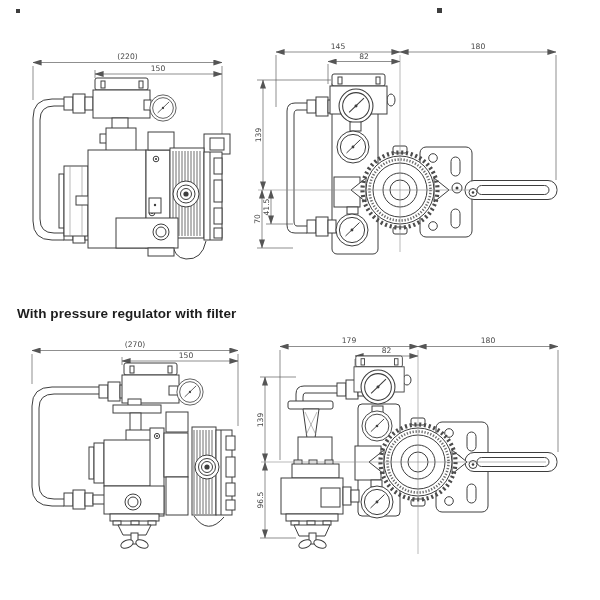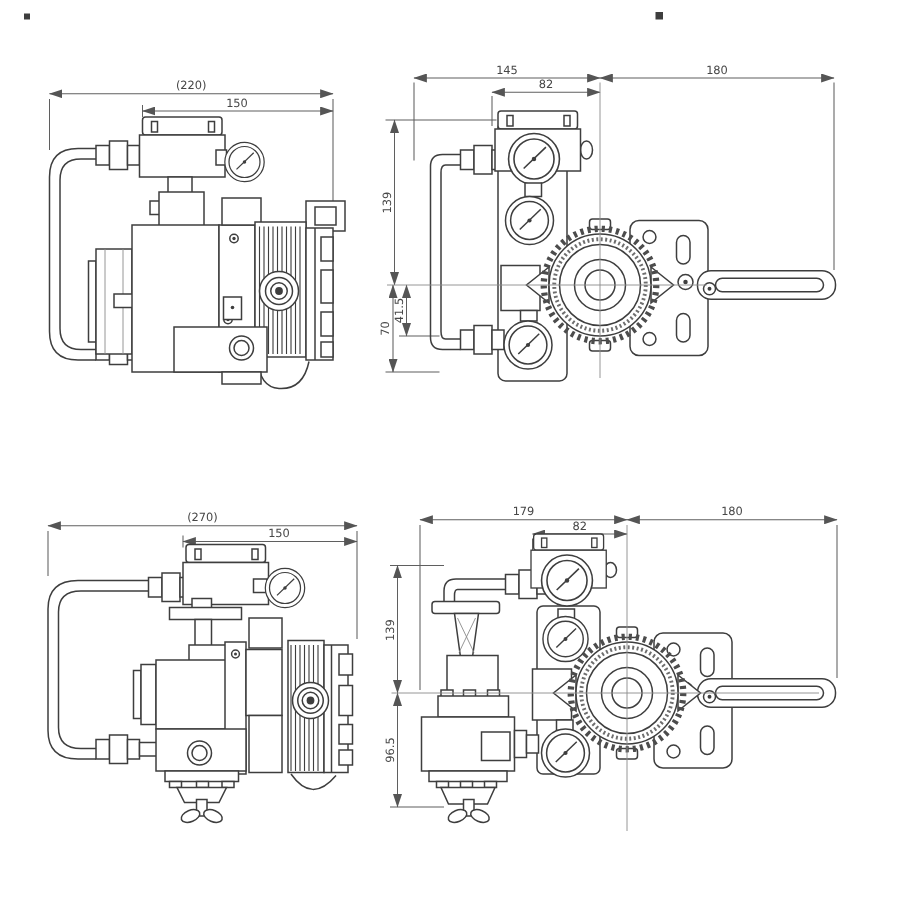--- a/index.html
+++ b/index.html
@@ -16,20 +16,21 @@
   .dark{fill:#3e3e3e;stroke:none;}
   .knurl{fill:none;stroke:#4c4c4c;stroke-width:4.2;stroke-dasharray:2.1,2.7;}
   .tring{fill:none;stroke:#6e6e6e;stroke-width:2.6;stroke-dasharray:1.3,1.7;}
   .fin{fill:none;stroke:#3e3e3e;stroke-width:.75;}
 </style>
 </head>
 <body>
 
 <div class="canvas">
 
+  <div class="heading">With pressure regulator with filter</div>
 
   <svg class="draw" width="600" height="600" viewBox="0 0 600 600">
     <defs>
       <marker id="arr" markerUnits="userSpaceOnUse" markerWidth="9" markerHeight="6" refX="8.6" refY="3" orient="auto-start-reverse">
         <path d="M0,0 L9,3 L0,6 Z" fill="#555"></path>
       </marker>
 
       <g id="gauge-proto">
         <circle r="16" class="fw"></circle>
           <circle r="12.6" class="ln"></circle>

